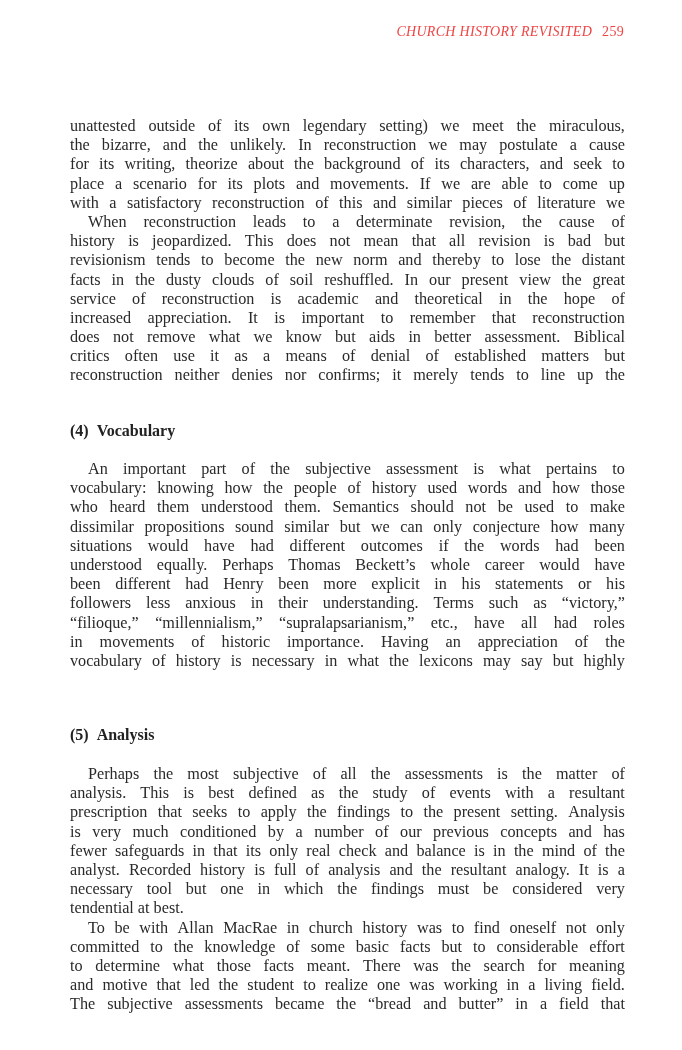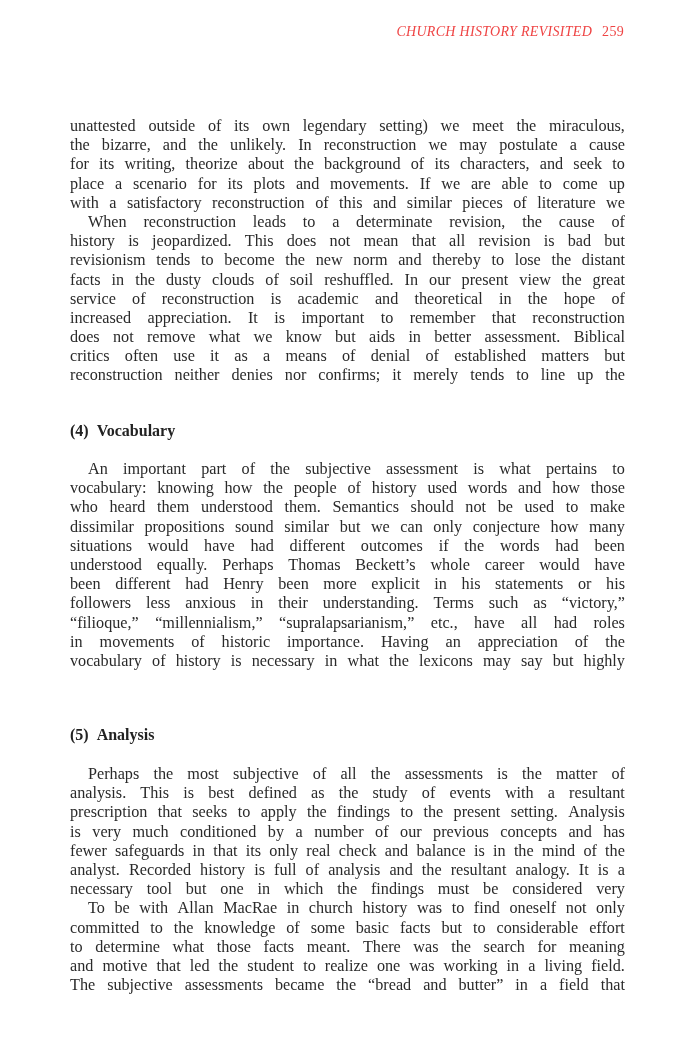--- a/index.html
+++ b/index.html
@@ -591,20 +591,21 @@
         <span>in</span>
         <span>which</span>
         <span>the</span>
         <span>findings</span>
         <span>must</span>
         <span>be</span>
         <span>considered</span>
         <span>very</span>
       </span>
     </div>
+    <div class="line last" style="padding-left: 0px; box-sizing: border-box; text-indent: 0px;">tendential at best.</div>
     <div class="line indent" style="padding-left: 18px; box-sizing: border-box; text-indent: 0px;">
       <span class="jl">
         <span>To</span>
         <span>be</span>
         <span>with</span>
         <span>Allan</span>
         <span>MacRae</span>
         <span>in</span>
         <span>church</span>
         <span>history</span>

